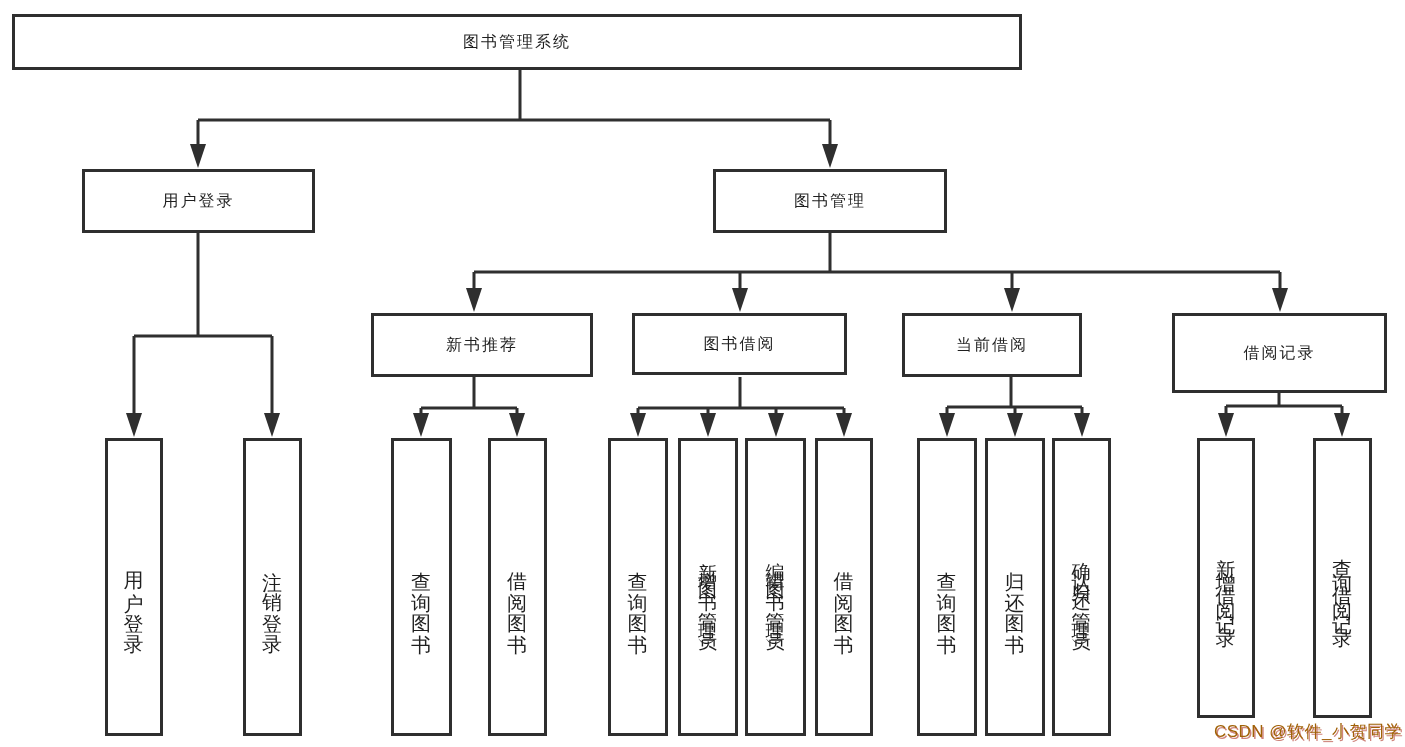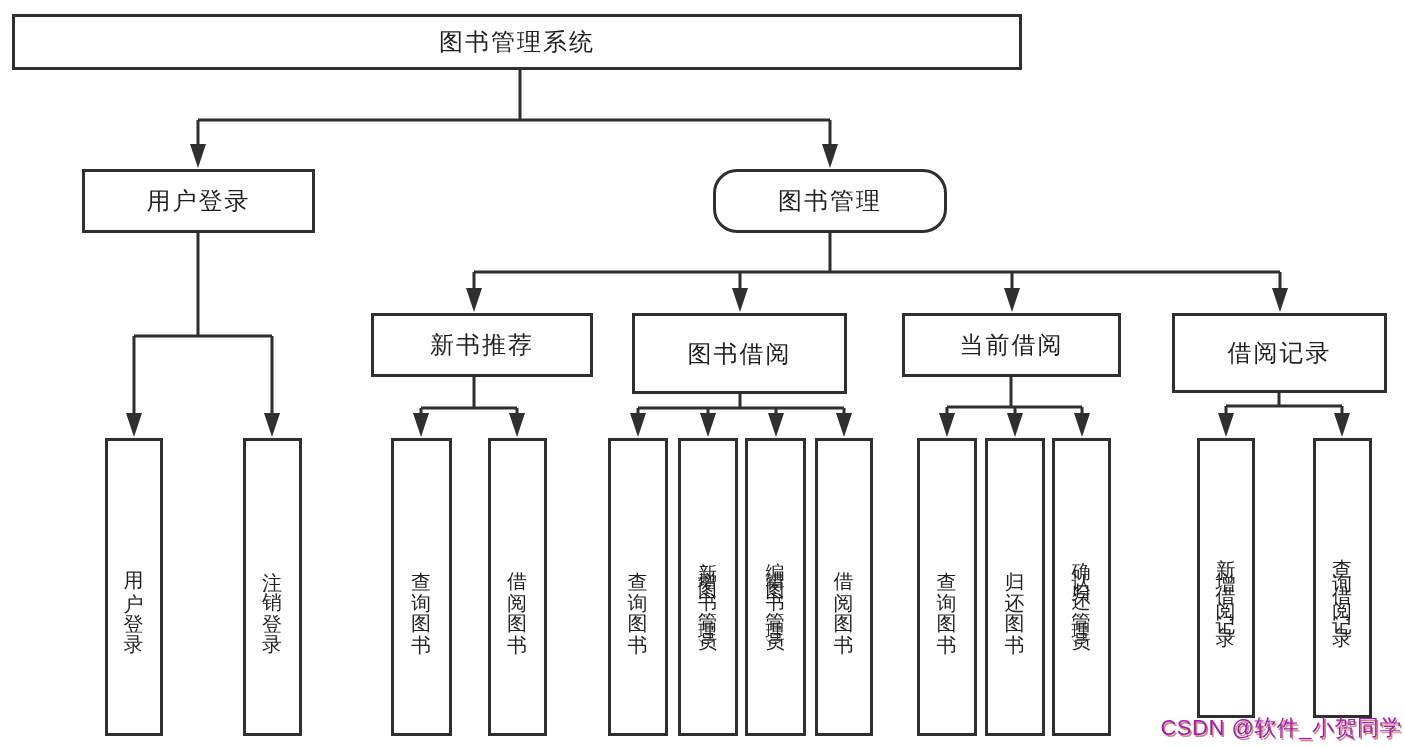--- a/index.html
+++ b/index.html
@@ -14,59 +14,59 @@
   }
   .wires { position:absolute; left:0; top:0; width:1405px; height:747px; }
   .wire  { fill:none; stroke:#2f2f2f; stroke-width:3; }
   .ah    { fill:#2f2f2f; stroke:none; }
 
   .box {
     position:absolute; box-sizing:border-box;
     border:3px solid #2f2f2f; background:#ffffff;
     display:flex; align-items:center; justify-content:center;
   }
-  .hbox { font-size:24px; letter-spacing:2px; color:#1f1f1f;text-align:right; }
+  .hbox { font-size:16px; letter-spacing:2px; color:#1f1f1f;text-align:right; }
 
   .vbox { top:438px; height:298px; }
   .vtext {
     writing-mode:vertical-rl; text-orientation:mixed;
     font-size:20px; line-height:1; white-space:nowrap; color:#1f1f1f;
   }
   .sp4 { letter-spacing:21px; margin-bottom:-21px; }
   .sp6 { letter-spacing:14px; margin-bottom:-14px; }
   .sp9 { letter-spacing:10px; margin-bottom:-10px; font-size:19px; }
 
   
   .b-root    { left:12px;   top:14px;  width:1010px; height:56px; }
   .b-ulogin  { left:82px;   top:169px; width:233px;  height:64px; }
-  .b-bmgmt   { left:713px;  top:169px; width:234px;  height:64px;border-radius:24px; }
+  .b-bmgmt   { left:713px;  top:169px; width:234px;  height:64px; }
   .b-nrec    { left:363px;  top:313px; width:222px;  height:64px;margin-left:8px; }
-  .b-bborrow { left:632px;  top:313px; width:215px;  height:81px; }
-  .b-cborrow { left:902px;  top:313px; width:219px;  height:64px; }
+  .b-bborrow { left:632px;  top:313px; width:215px;  height:62px; }
+  .b-cborrow { left:902px;  top:313px; width:180px;  height:64px; }
   .b-brec    { left:1172px; top:313px; width:215px;  height:80px; }
 
   
   .l-ul1 { left:105px;  width:58px; }
   .l-ul2 { left:243px;  width:59px; }
   .l-nb1 { left:391px;  width:61px; }
   .l-nb2 { left:488px;  width:59px; }
   .l-bb1 { left:608px;  width:60px; }
   .l-bb2 { left:678px;  width:60px; }
   .l-bb3 { left:745px;  width:61px; }
   .l-bb4 { left:815px;  width:58px; }
   .l-cb1 { left:917px;  width:60px; }
   .l-cb2 { left:985px;  width:60px; }
   .l-cb3 { left:1052px; width:59px; }
   .l-br1 { left:1197px; width:58px; height:280px; }
   .l-br2 { left:1313px; width:59px; height:280px; }
 
   .watermark {
     position:absolute; right:3px; bottom:4px;
-    font-size:22px; letter-spacing:0.5px;
-    color:#a21caf;
+    font-size:17px; letter-spacing:0.5px;
+    color:#a16207;
     text-shadow:1.5px 1.5px 0 #cf857d;
     white-space:nowrap;
   }
 </style>
 </head>
 <body>
 
 <div class="stage">
 
   <svg class="wires" width="1405" height="747" viewBox="0 0 1405 747" aria-hidden="true">

